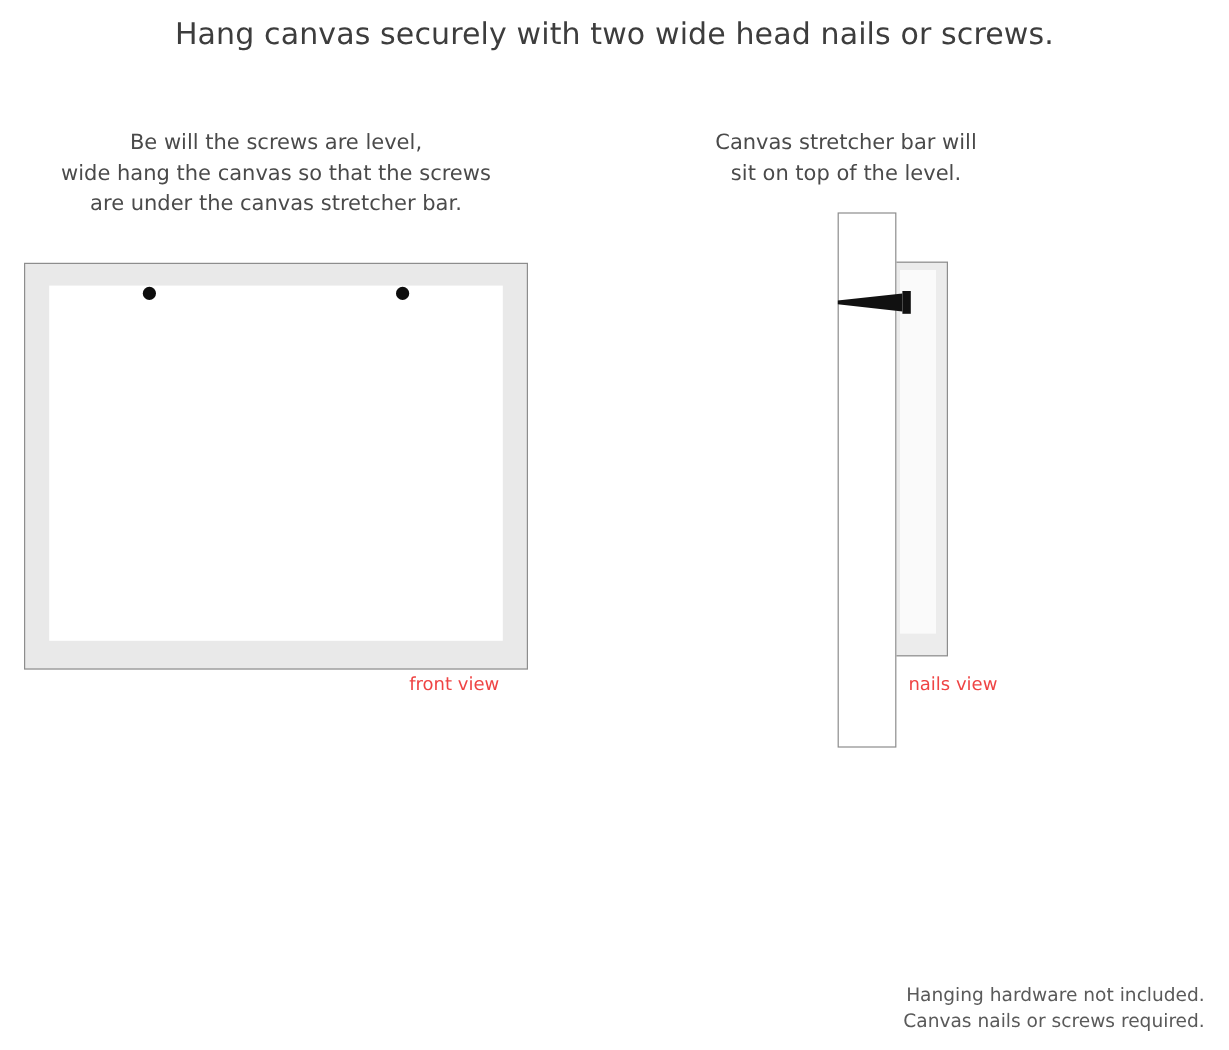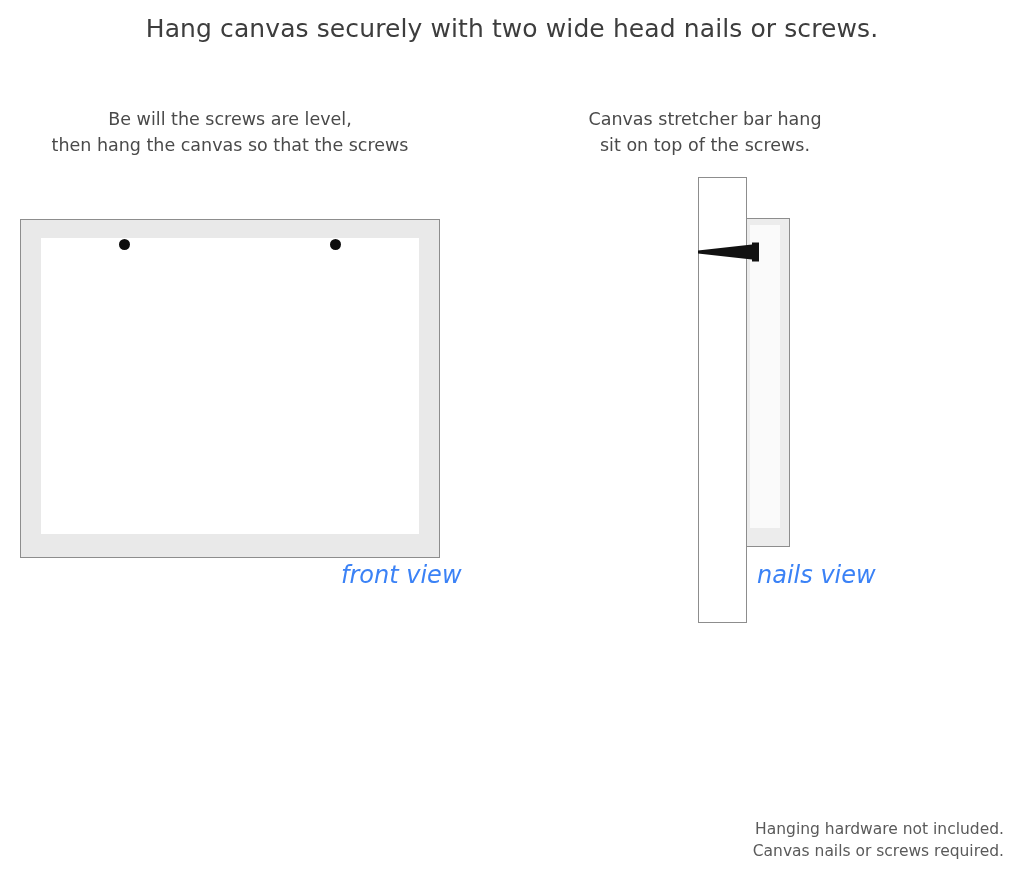--- a/index.html
+++ b/index.html
@@ -72,24 +72,23 @@
     width: 11px;
     height: 11px;
     border-radius: 50%;
     background: #0d0d0d;
   }
   .screw-dot-left  { left: 119px; top: 239px; }
   .screw-dot-right { left: 330px; top: 239px; }
 
   .view-label {
     position: absolute;
-    font-size: 24px;
-    color: #3b82f6;
+    font-size: 15px;
+    color: #ef4444;
     white-space: nowrap;
-    font-style: italic;
   }
   .label-front { left: 341px; top: 561px; }
   .label-side  { left: 757px; top: 561px; }
 
   
   .wall-strip {
     position: absolute;
     left: 698px;
     top: 177px;
     width: 49px;
@@ -138,26 +137,27 @@
   }
   .footer div { white-space: nowrap; margin-left: 18px; }
 </style>
 </head>
 <body>
 
 <div class="title">Hang canvas securely with two wide head nails or screws.</div>
 
 <div class="caption caption-left">
   <div>Be will the screws are level,</div>
-  <div>then hang the canvas so that the screws</div>
+  <div>wide hang the canvas so that the screws</div>
+  <div>are under the canvas stretcher bar.</div>
 </div>
 
 <div class="caption caption-right">
-  <div>Canvas stretcher bar hang</div>
-  <div>sit on top of the screws.</div>
+  <div>Canvas stretcher bar will</div>
+  <div>sit on top of the level.</div>
 </div>
 
 <div class="front-view">
   <div class="front-inner"></div>
 </div>
 
 <div class="screw-dot screw-dot-left"></div>
 <div class="screw-dot screw-dot-right"></div>
 
 <div class="view-label label-front">front view</div>

